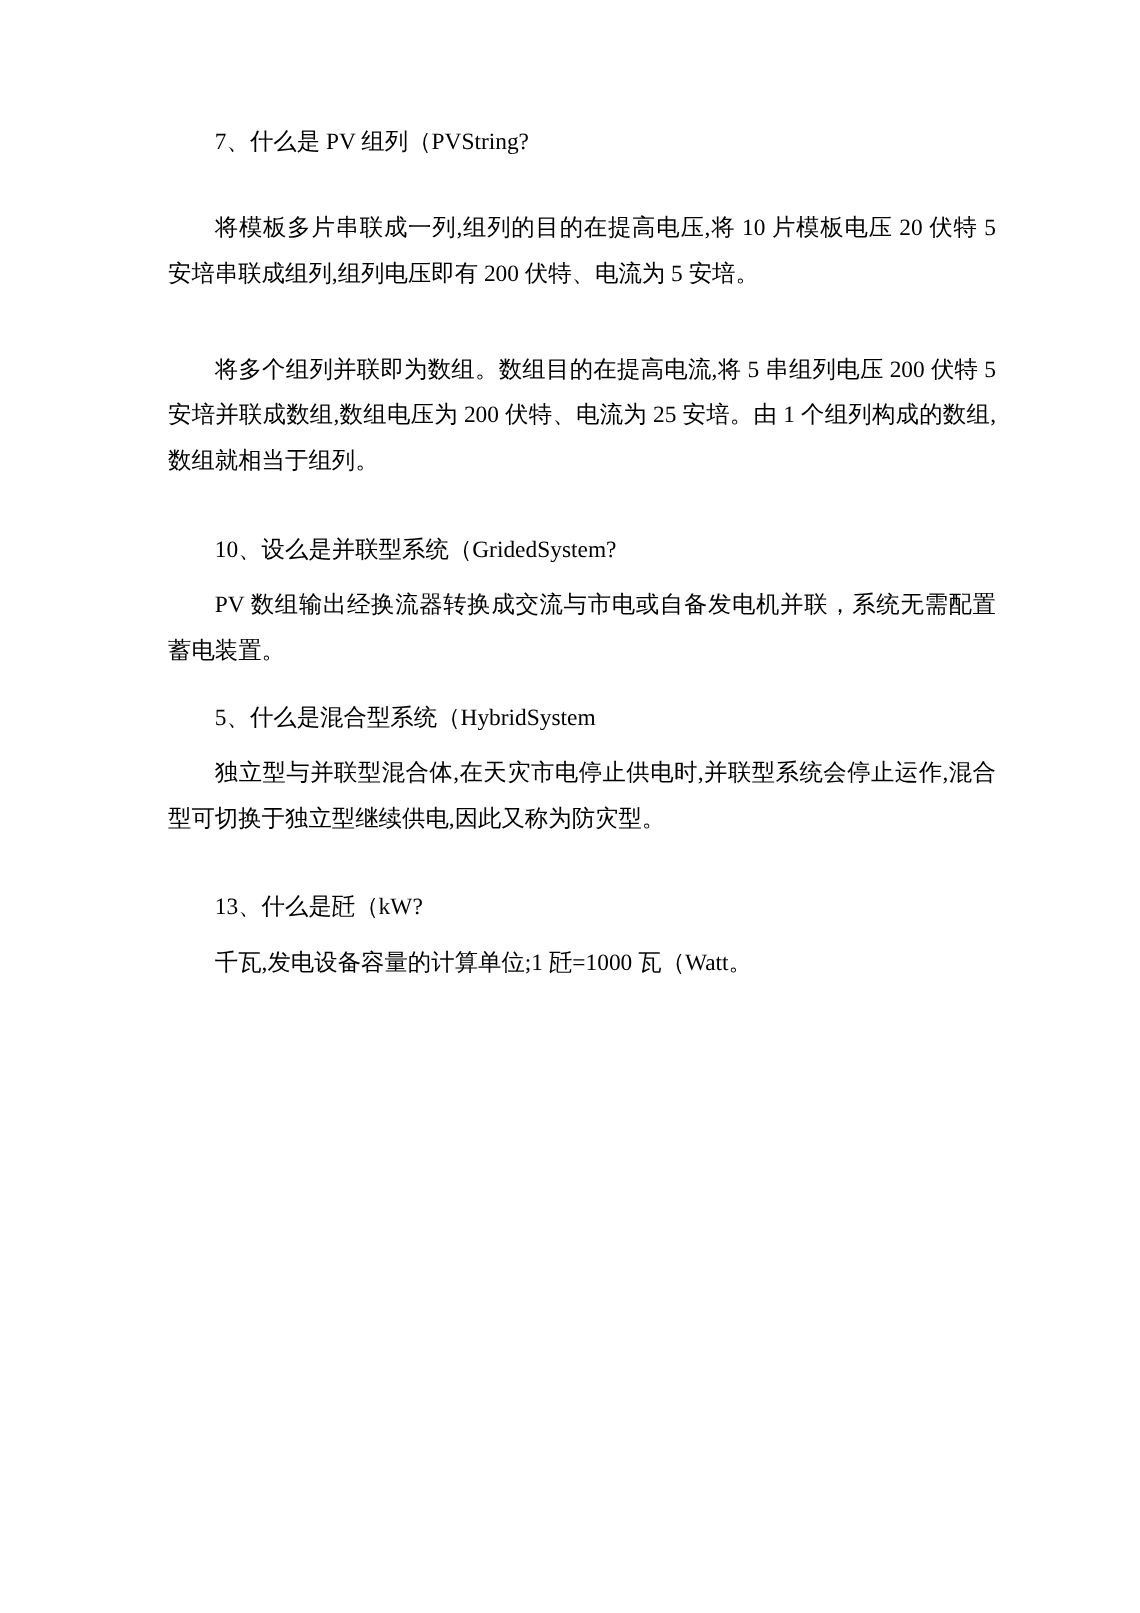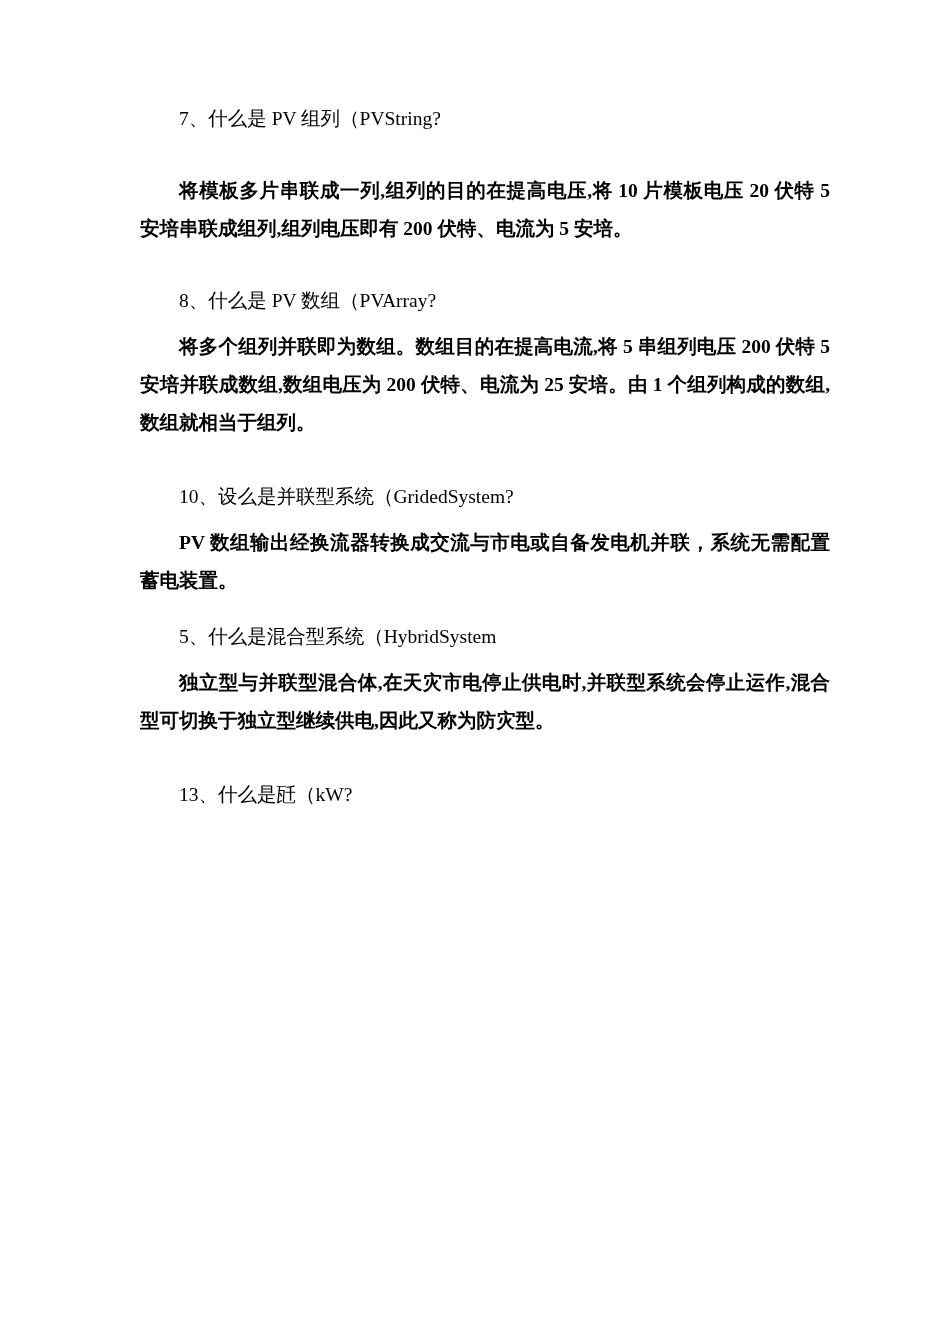--- a/index.html
+++ b/index.html
@@ -23,21 +23,20 @@
   }
   .doc-body {
     font-size: 19.5px;
     line-height: 1.95;
     text-align: justify;
     text-justify: inter-ideograph;
   }
   p.para {
     margin: 0 0 0 0;
     text-indent: 2em;
-    font-weight: bold;
   }
   p.q {
     margin: 0;
     text-indent: 2em;
   }
   .gap-lg { height: 34px; }
   .gap-md { height: 18px; }
   .gap-sm { height: 8px; }
   .blk { margin-bottom: 0; }
 </style>
@@ -49,21 +48,20 @@
 
     <div class="blk">
       <p class="q">7、什么是 PV 组列（PVString?</p>
       <div class="gap-lg"></div>
       <p class="para">将模板多片串联成一列,组列的目的在提高电压,将 10 片模板电压 20 伏特 5 安培串联成组列,组列电压即有 200 伏特、电流为 5 安培。</p>
     </div>
 
     <div class="gap-lg"></div>
 
     <div class="blk">
-      <p class="q">8、什么是 PV 数组（PVArray?</p>
       <div class="gap-sm"></div>
       <p class="para">将多个组列并联即为数组。数组目的在提高电流,将 5 串组列电压 200 伏特 5 安培并联成数组,数组电压为 200 伏特、电流为 25 安培。由 1 个组列构成的数组,数组就相当于组列。</p>
     </div>
 
     <div class="gap-md"></div>
 
 
     <div class="gap-md"></div>
 
     <div class="blk">
@@ -81,16 +79,17 @@
     </div>
 
     <div class="gap-md"></div>
 
 
     <div class="gap-md"></div>
 
     <div class="blk">
       <p class="q">13、什么是瓩（kW?</p>
       <div class="gap-sm"></div>
+      <p class="para">千瓦,发电设备容量的计算单位;1 瓩=1000 瓦（Watt。</p>
     </div>
 
   </div>
 </div>
 
 </body></html>

